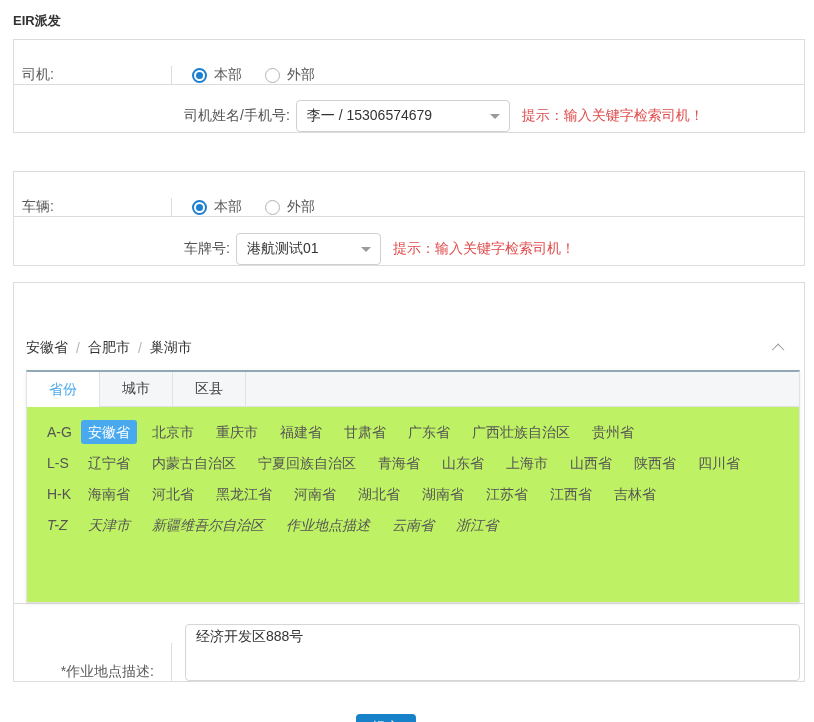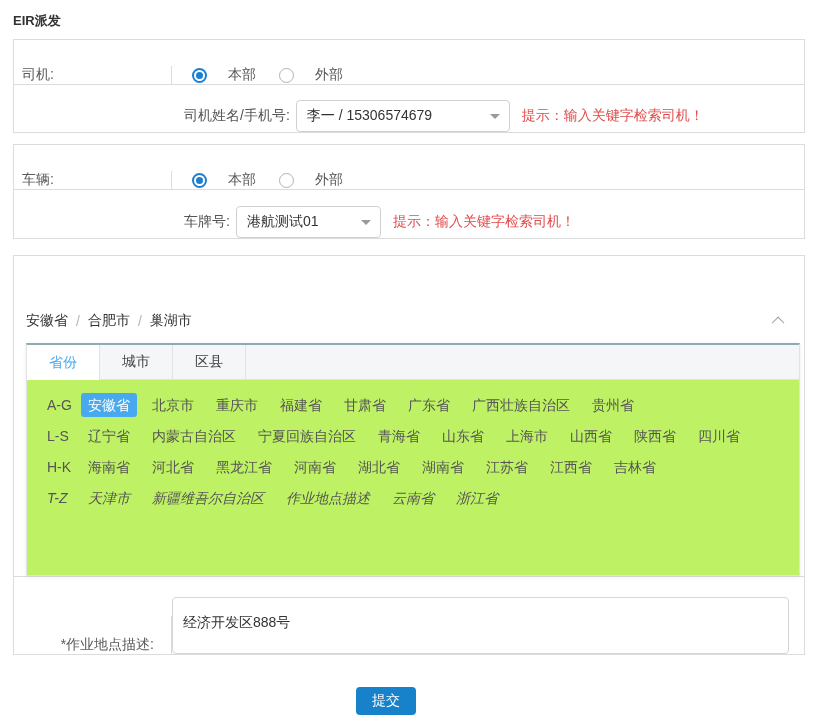--- a/index.html
+++ b/index.html
@@ -9,34 +9,34 @@
   *{box-sizing:border-box; margin:0; padding:0;}
   html,body{background:#fff;}
   body{
     width:814px; height:722px; overflow:hidden; position:relative;
     font-family:"Liberation Sans","DejaVu Sans",sans-serif;
     font-size:14px; color:var(--text);
   }
   .page-title{font-size:13px; font-weight:bold; color:#333; margin:12px 0 0 13px;}
   .fbox{border:1px solid var(--border); margin:0 8px 0 13px; width:792px; background:#fff;}
   .fbox1{margin-top:9px;}
-  .fbox2{margin-top:11px;}
+  .fbox2{margin-top:38px;}
   .fbox3{margin-top:16px;}
   .frow{display:flex; align-items:flex-end;}
   .frow + .frow{border-top:1px solid var(--border);}
   .cell-label{
     width:158px; flex:0 0 158px; border-right:1px solid var(--border);
     display:flex; align-items:center; padding-left:8px; color:#5a5a5a;
   }
   .cell-label.right{justify-content:flex-end; padding-right:17px; padding-left:0; align-items:flex-start;}
   .cell-content{flex:1 1 auto; display:flex; align-items:center; min-width:0;}
   .h44{height:44px;} .h48{height:48px;} .h49{height:49px;}
   
   .radio-group{display:flex; align-items:center; gap:23px; padding-left:20px;}
-  .radio-opt{display:inline-flex; align-items:center; gap:21px; cursor:pointer;}
+  .radio-opt{display:inline-flex; align-items:center; gap:7px; cursor:pointer;}
   .radio-circle{width:15px; height:15px; border-radius:50%; border:1px solid #b3b3b3; background:#fff; position:relative; flex:0 0 15px;}
   .radio-circle.checked{border:2px solid var(--radio);}
   .radio-circle.checked::after{
     content:""; position:absolute; left:50%; top:50%; width:7px; height:7px;
     margin:-3.5px 0 0 -3.5px; border-radius:50%; background:var(--radio);
   }
   
   .inline-label{margin:0 6px 0 12px; white-space:nowrap;}
   .select{
     height:32px; border:1px solid #d0d0d0; border-radius:4px; background:#fff;
@@ -75,22 +75,22 @@
   .grp{display:flex; align-items:flex-start; margin-bottom:11px; line-height:20px;}
   .grp:last-child{margin-bottom:0;font-style:italic;}
   .grp-letter{width:30px; flex:0 0 30px; margin-right:4px; color:#555;}
   .grp-items{display:flex; flex-wrap:wrap; column-gap:8px; row-gap:7px; min-width:0;}
   .prov{padding:2px 7px; margin:-2px 0; border-radius:3px; cursor:pointer; white-space:nowrap;}
   .prov.sel{background:var(--accent); color:#fff;}
   
   .desc-row{height:78px;}
   .desc-content{align-items:flex-start;}
   textarea.desc{
-    margin:9px 4px 0 0; width:617px; height:57px; resize:none;
-    border:1px solid #d6d6d6; border-radius:4px; padding:16px 10px;
+    margin:9px 4px 0 13px; width:617px; height:57px; resize:none;
+    border:1px solid #d6d6d6; border-radius:4px; padding:3px 10px;
     font-family:inherit; font-size:14px; color:#333; outline:none;
   }
   .tall-row{height:320px;}
   
   .submit-row{margin-top:32px;}
   .submit-btn{
     display:block; margin-left:356px; width:60px; height:28px;
     background:var(--submit); color:#fff; border:none; border-radius:4px;
     font-size:14px; font-family:inherit; cursor:pointer;
   }

